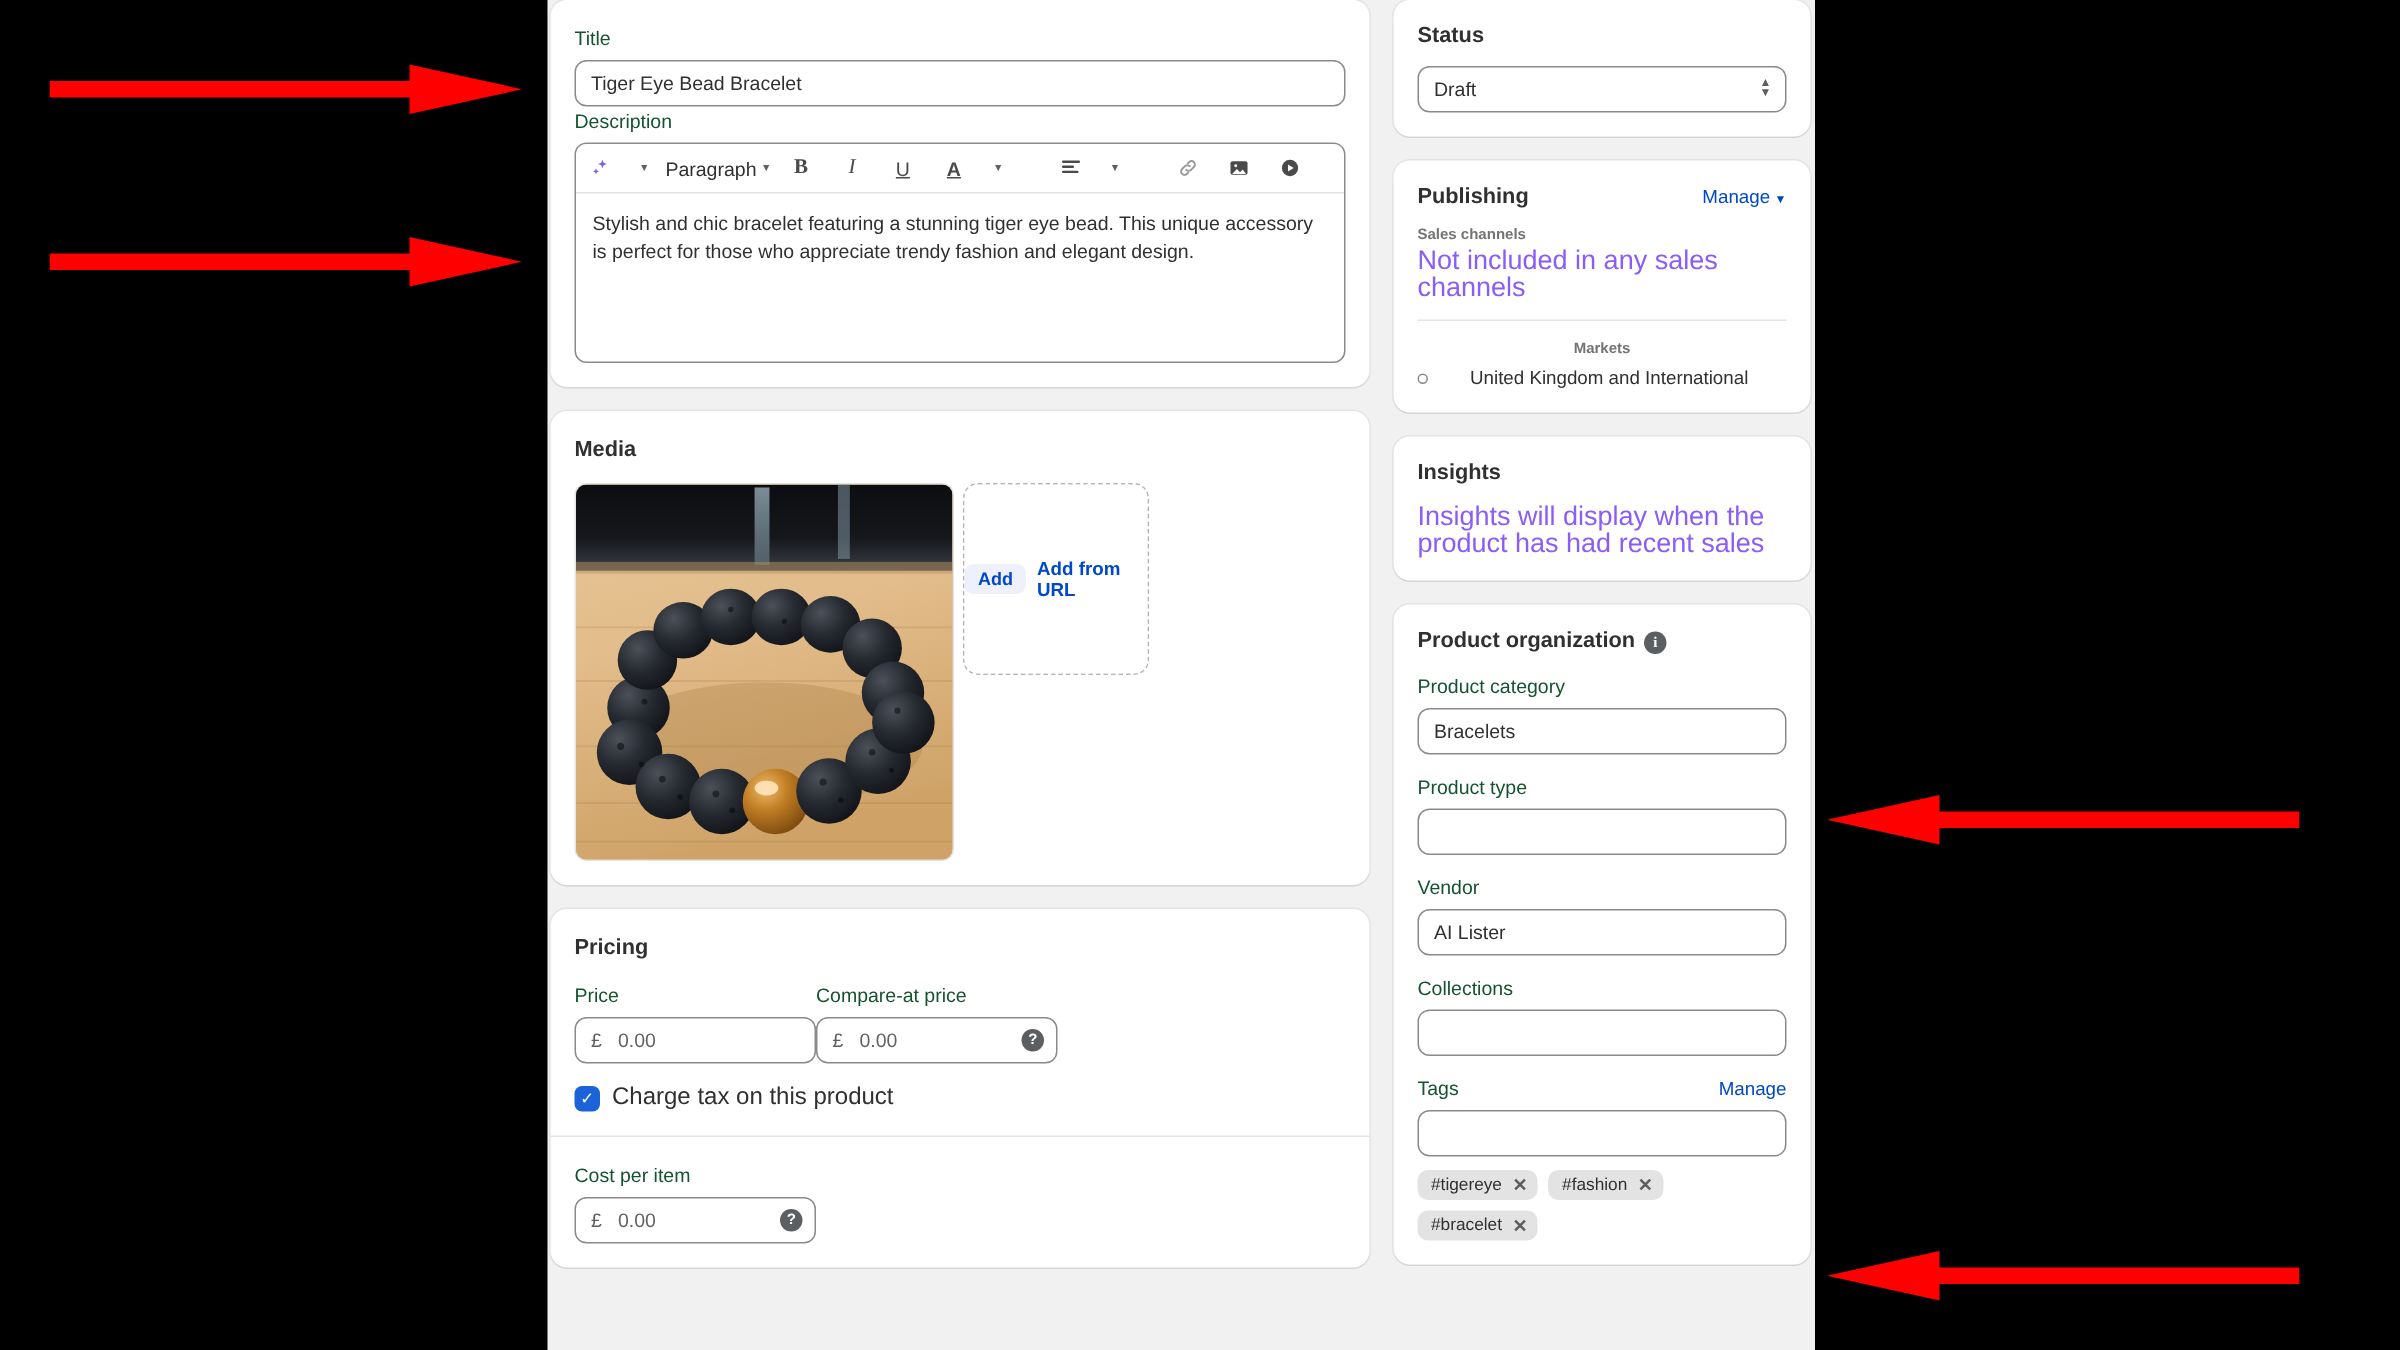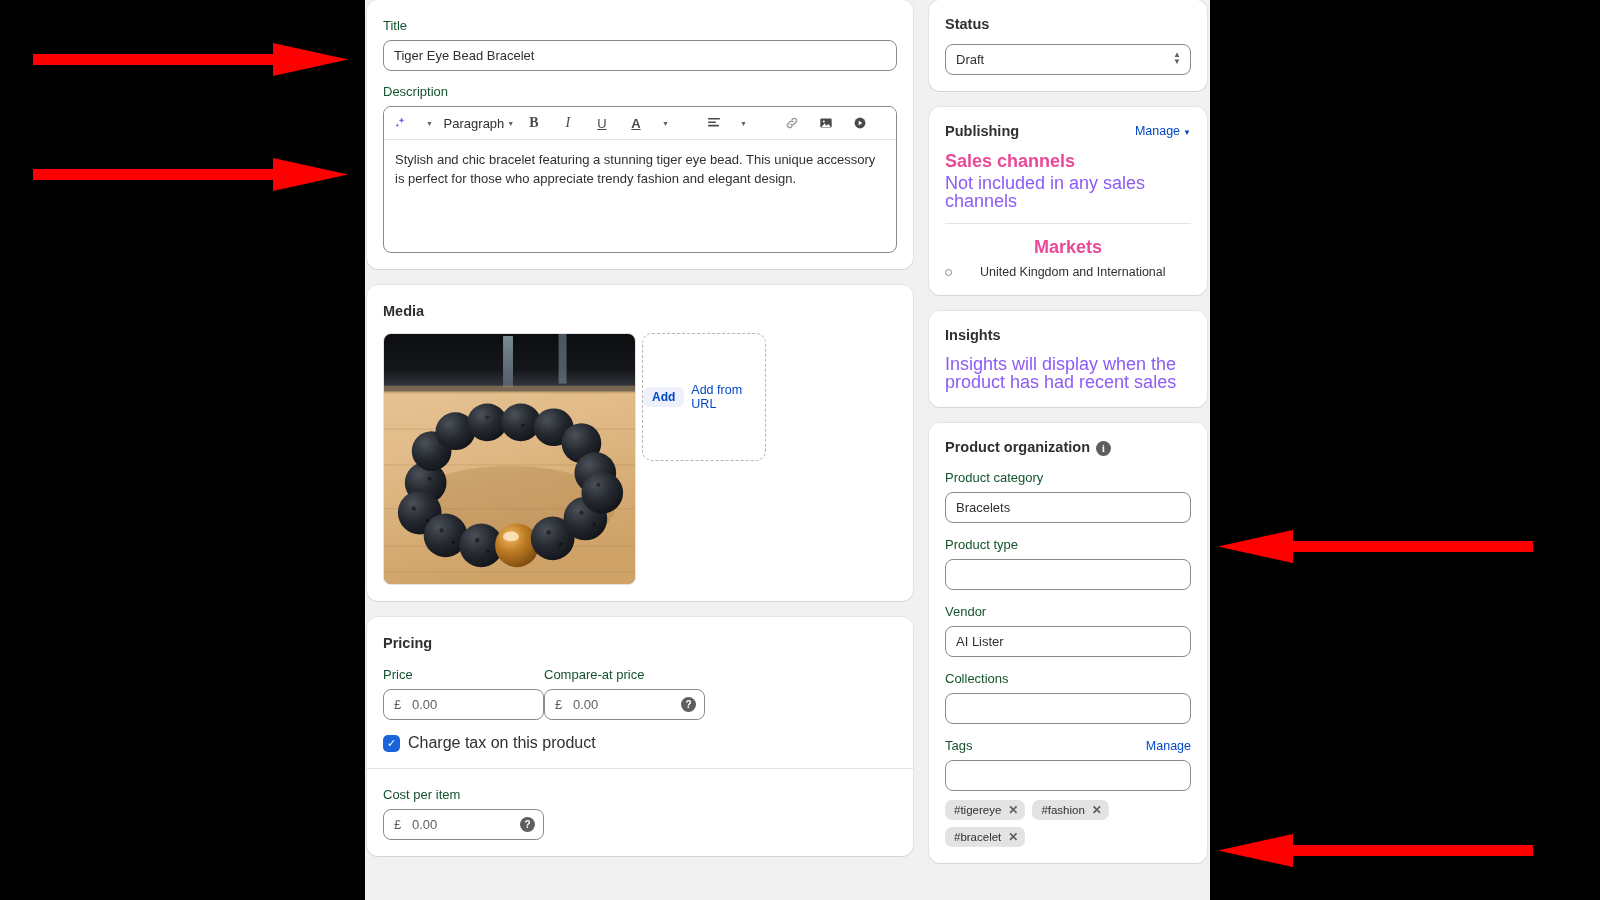--- a/index.html
+++ b/index.html
@@ -173,21 +173,21 @@
     border: none;
     border-radius: 6px;
     padding: 3px 9px;
     font-weight: bold;
     font-family: "Liberation Sans", sans-serif;
     cursor: default;
   }
   .link-blue {
     font-size: 12.5px;
     color: #0047c9;
-    font-weight: normal;
+    font-weight: bold;
     cursor: default;
   }
 
   
   .price-row { display: flex; gap: 0; }
   .price-col { width: 161px; }
   .money-wrap { position: relative; }
   .money-input {
     width: 100%;
     height: 31px;
@@ -256,21 +256,21 @@
     font-size: 13px; color: #303030;
     padding: 0 28px 0 10px;
     line-height: 29px;
   }
   .select-arrows {
     position: absolute; right: 10px; top: 7px;
     display: flex; flex-direction: column;
     line-height: 7px; color: #5c5f62; font-size: 8px;
   }
   .sub-label {
-    font-size: 18px; font-weight: bold; color: #ec4899;
+    font-size: 10px; font-weight: bold; color: #737373;
     margin-bottom: 2px;
   }
   .sub-text { font-size: 18px; color: #8b5cf6; line-height: 18px; }
   .side-hr { height: 1px; background: #e3e3e3; margin: 13px 0; }
   .market-row { display: flex; align-items: center; gap: 8px; }
   .market-dot {
     width: 7px; height: 7px; border-radius: 50%;
     border: 1px solid #8a8a8a; background: #fff;
     flex: 0 0 7px;
   }
@@ -311,21 +311,21 @@
 
   <div class="app">
     <div class="app-inner">
 
       <div class="col-main">
 
         <div class="card">
           <div class="field-label">Title</div>
           <input class="input" type="text" value="Tiger Eye Bead Bracelet" style="">
 
-          <div class="field-label" style="margin-top:11px;">Description</div>
+          <div class="field-label" style="margin-top:0;">Description</div>
 
           <div class="editor">
             <div class="editor-toolbar">
               <span class="tb-btn">
                 <svg width="15" height="15" viewBox="0 0 16 16" fill="#7b5cf0" aria-hidden="true">
                   <path d="M9.2 1.6l.85 2.2 2.2.85-2.2.85-.85 2.2-.85-2.2-2.2-.85 2.2-.85z"></path>
                   <path d="M4.6 7.6l.62 1.6 1.6.62-1.6.62-.62 1.6-.62-1.6-1.6-.62 1.6-.62z"></path>
                 </svg>
               </span>
               <span class="tb-caret">▼</span>

